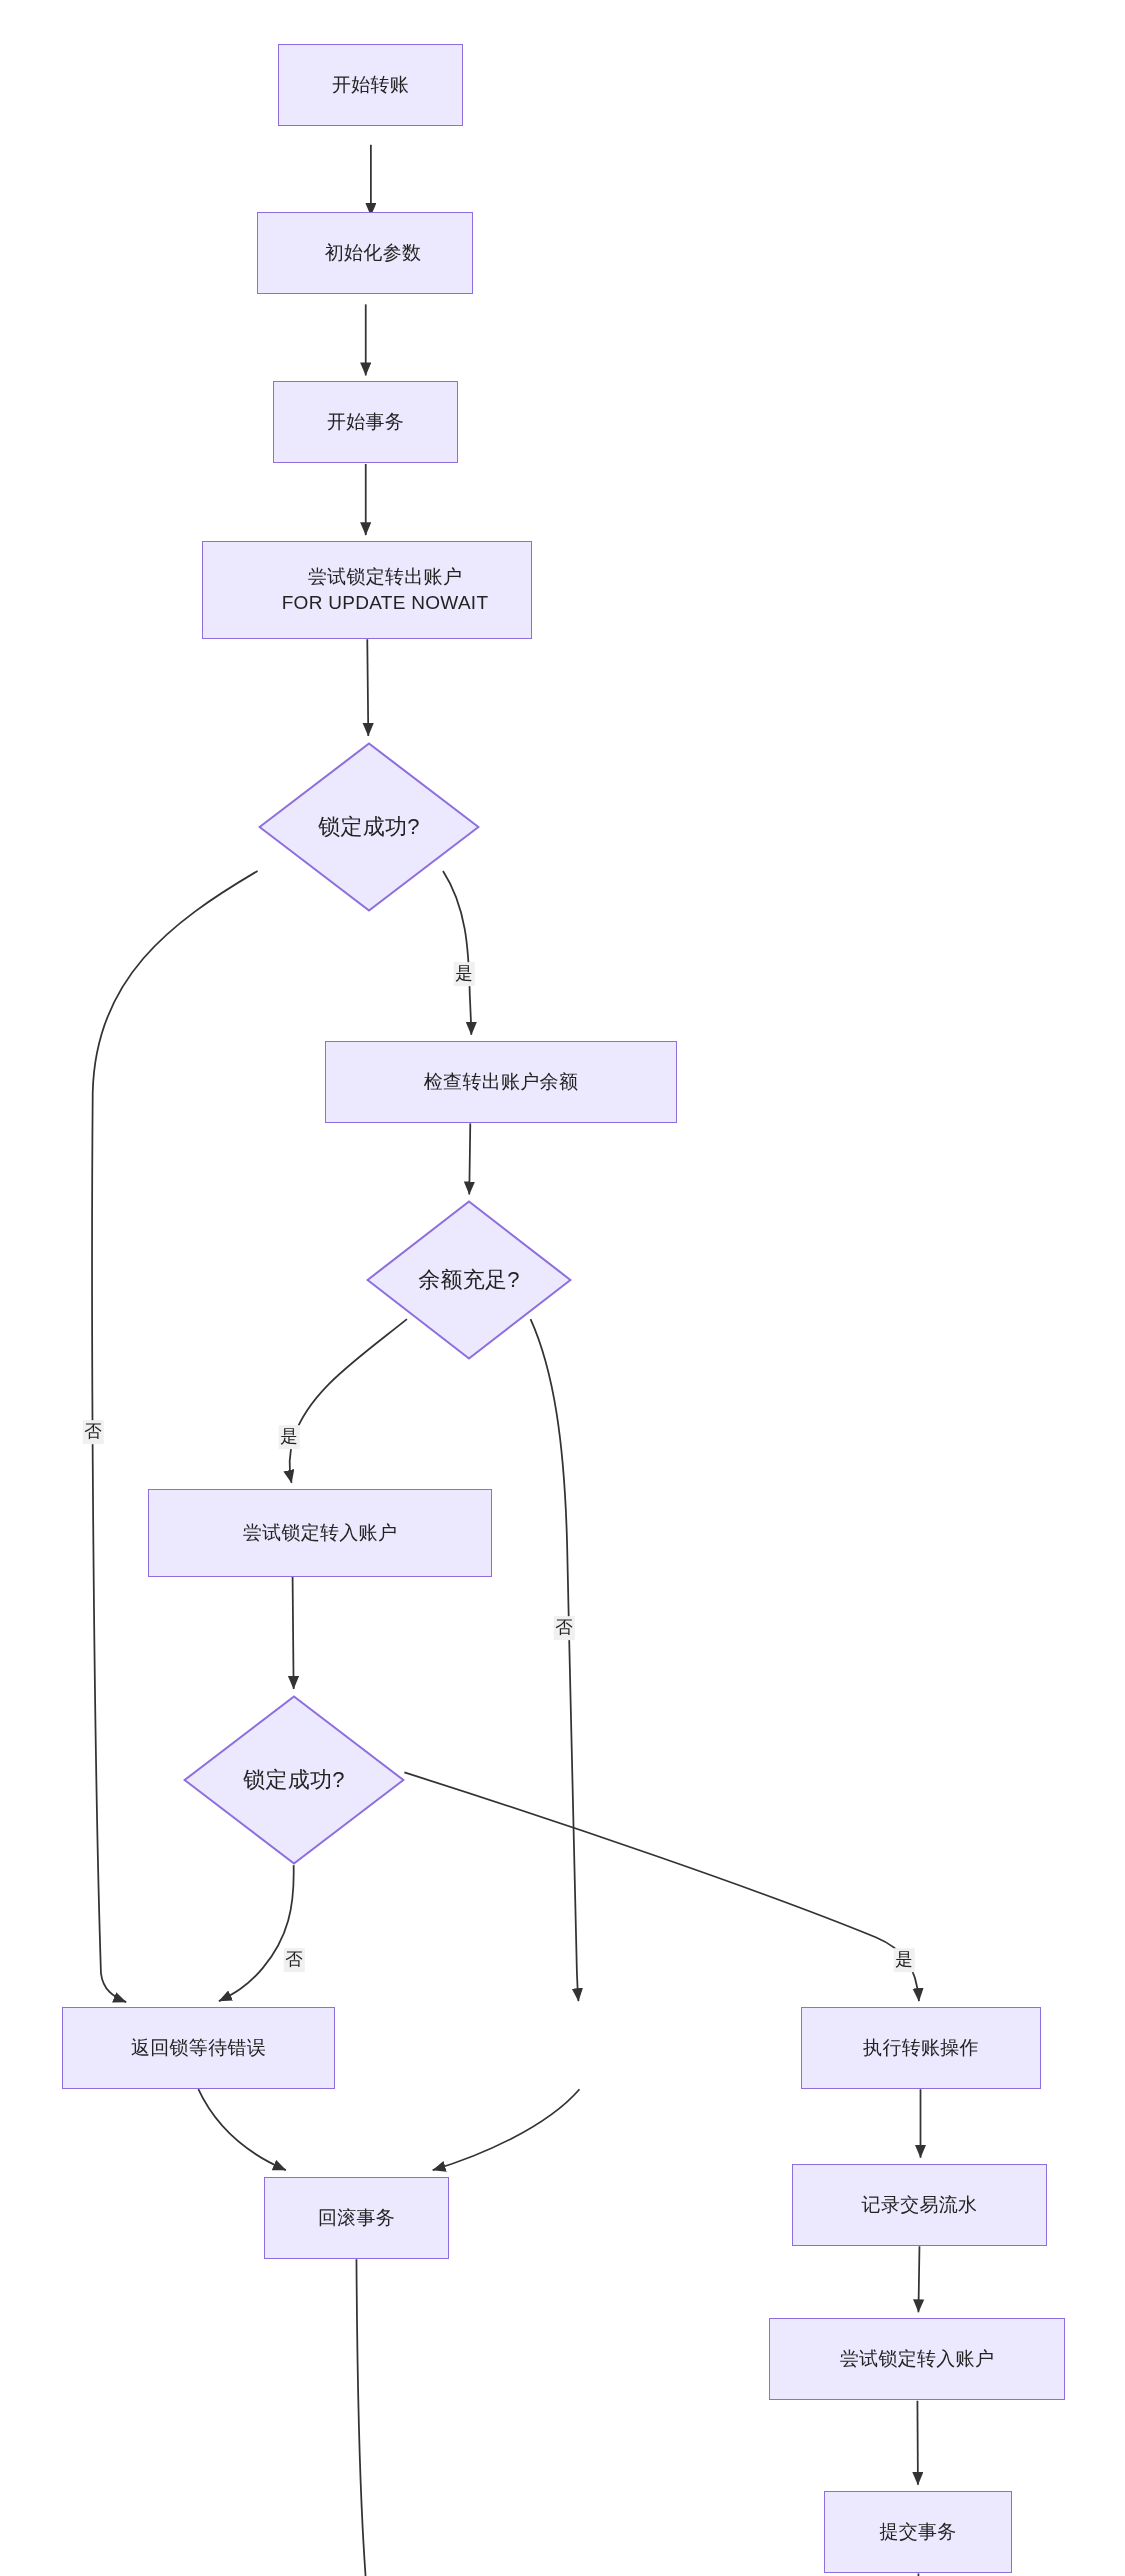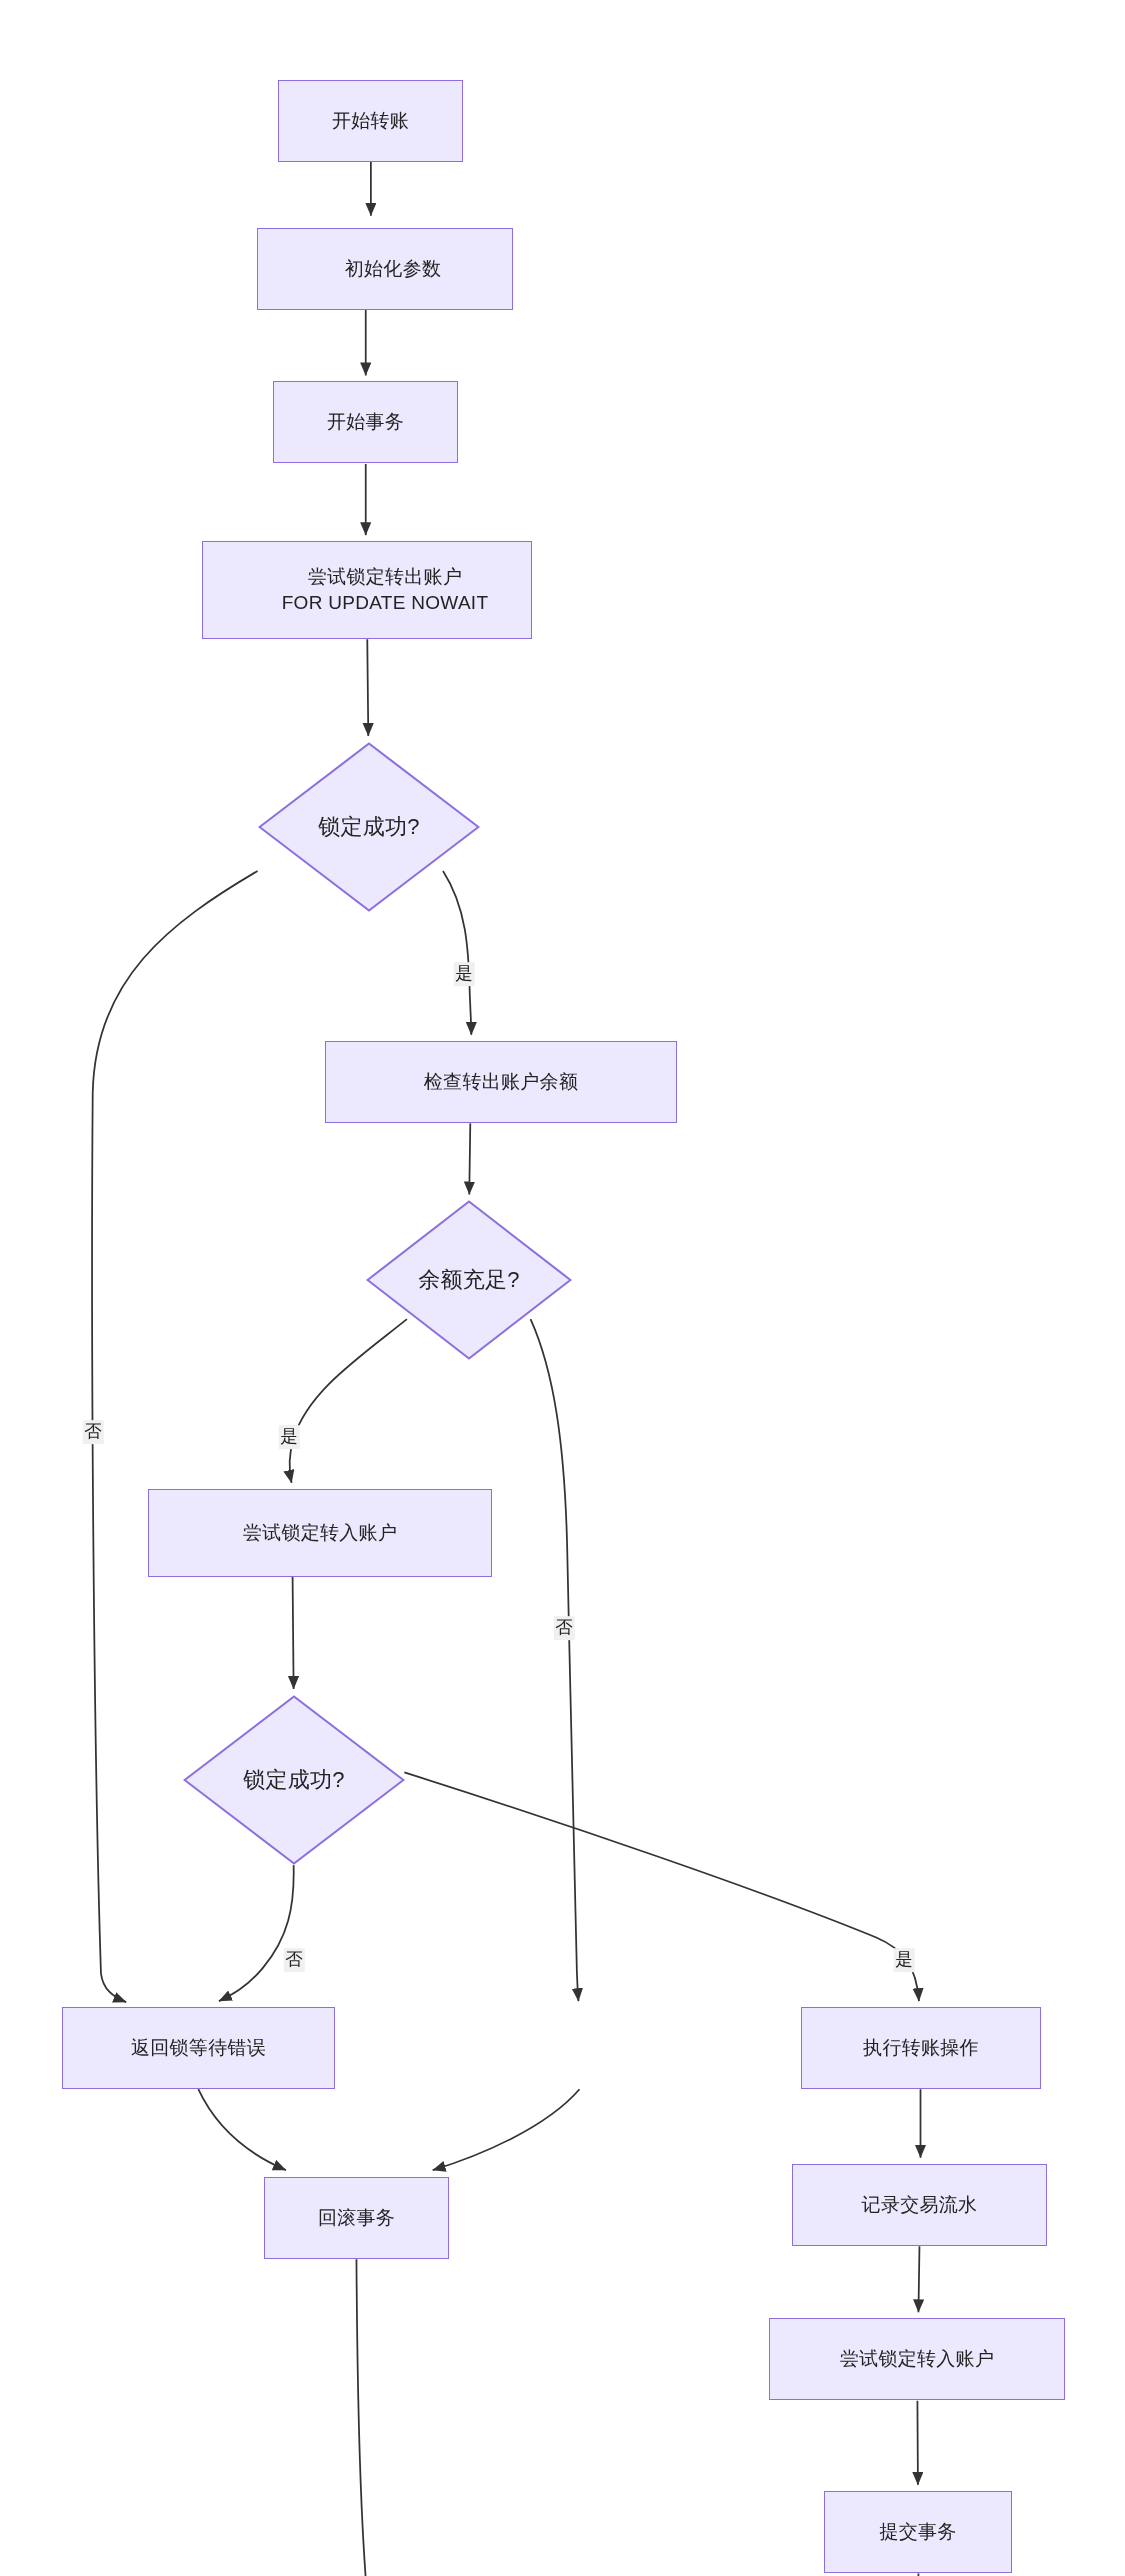--- a/index.html
+++ b/index.html
@@ -116,23 +116,23 @@
       <path d="M1781,4660 L1782,4823"></path>
 
       <path d="M1783,4995 L1783,5133"></path>
 
       <path d="M1782,5305 C1778,5400 1640,5470 1420,5510 C1340,5524 1280,5530 1232,5533"></path>
 
       <path d="M692,4385 C694,4700 700,5150 760,5350 C790,5440 860,5490 925,5518"></path>
     </g>
   </svg>
 
-  <div class="node" style="left:278px; top:80px; width:185px; height:82px;">开始转账</div>
+  <div class="node" style="left:278px; top:44px; width:185px; height:82px;">开始转账</div>
 
-  <div class="node" style="left:257px; top:228px; width:256px; height:82px;padding-left:16px;">初始化参数</div>
+  <div class="node" style="left:257px; top:212px; width:216px; height:82px;padding-left:16px;">初始化参数</div>
 
   <div class="node" style="left:273px; top:381px; width:185px; height:82px;">开始事务</div>
 
   <div class="node" style="left:202px; top:541px; width:330px; height:98px;padding-left:36px;">尝试锁定转出账户
 FOR UPDATE NOWAIT</div>
 
   <div class="node decision" style="left:258px; top:742px; width:222px; height:170px;">
     <svg class="diamond-shape" viewBox="0 0 430 330" preserveAspectRatio="none">
       <polygon points="215,3 427,165 215,327 3,165" fill="#ece8fd" stroke="#8d6edf" stroke-width="4"></polygon>
     </svg>

